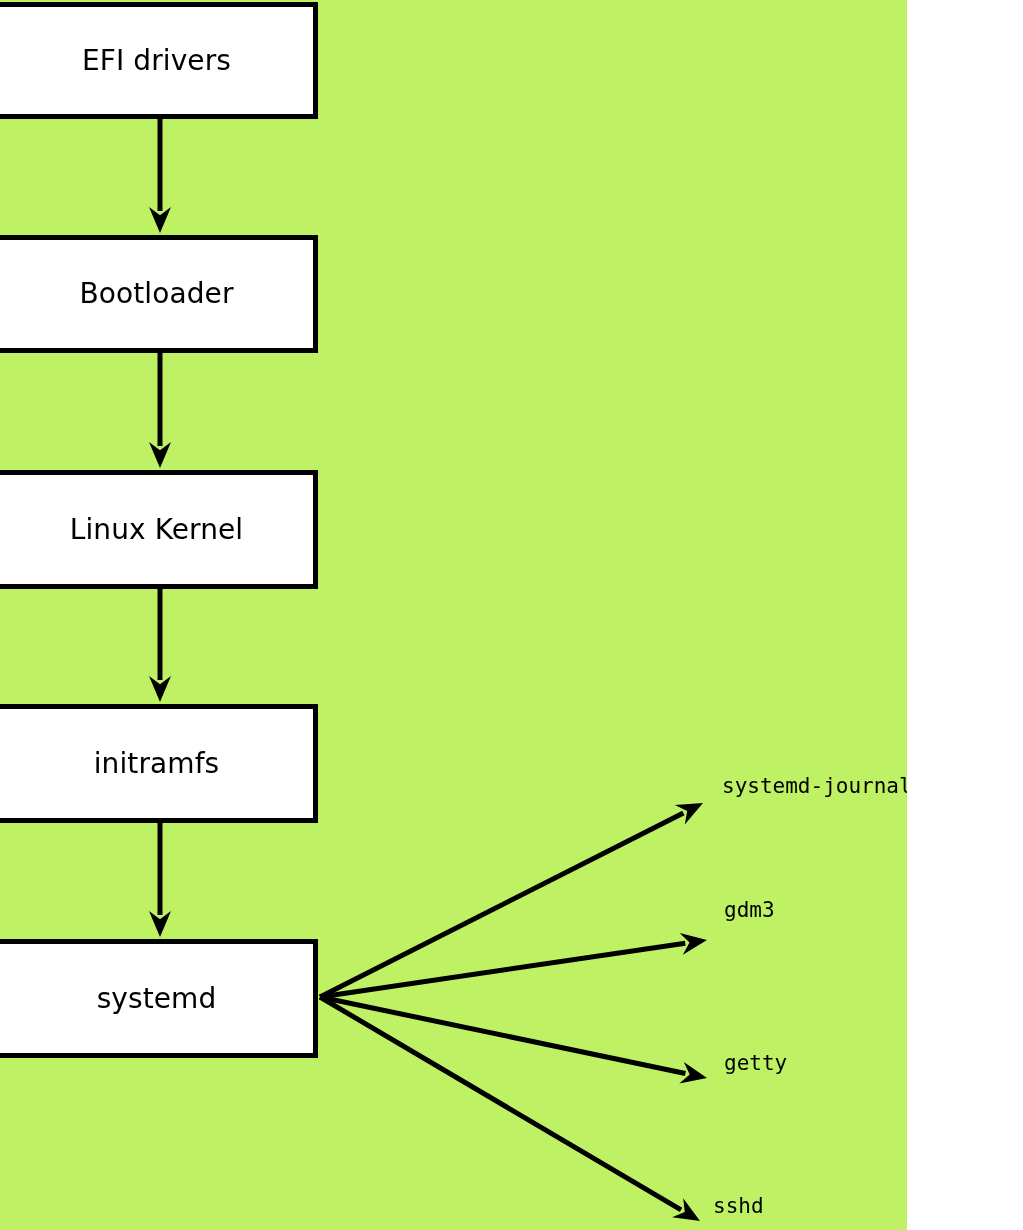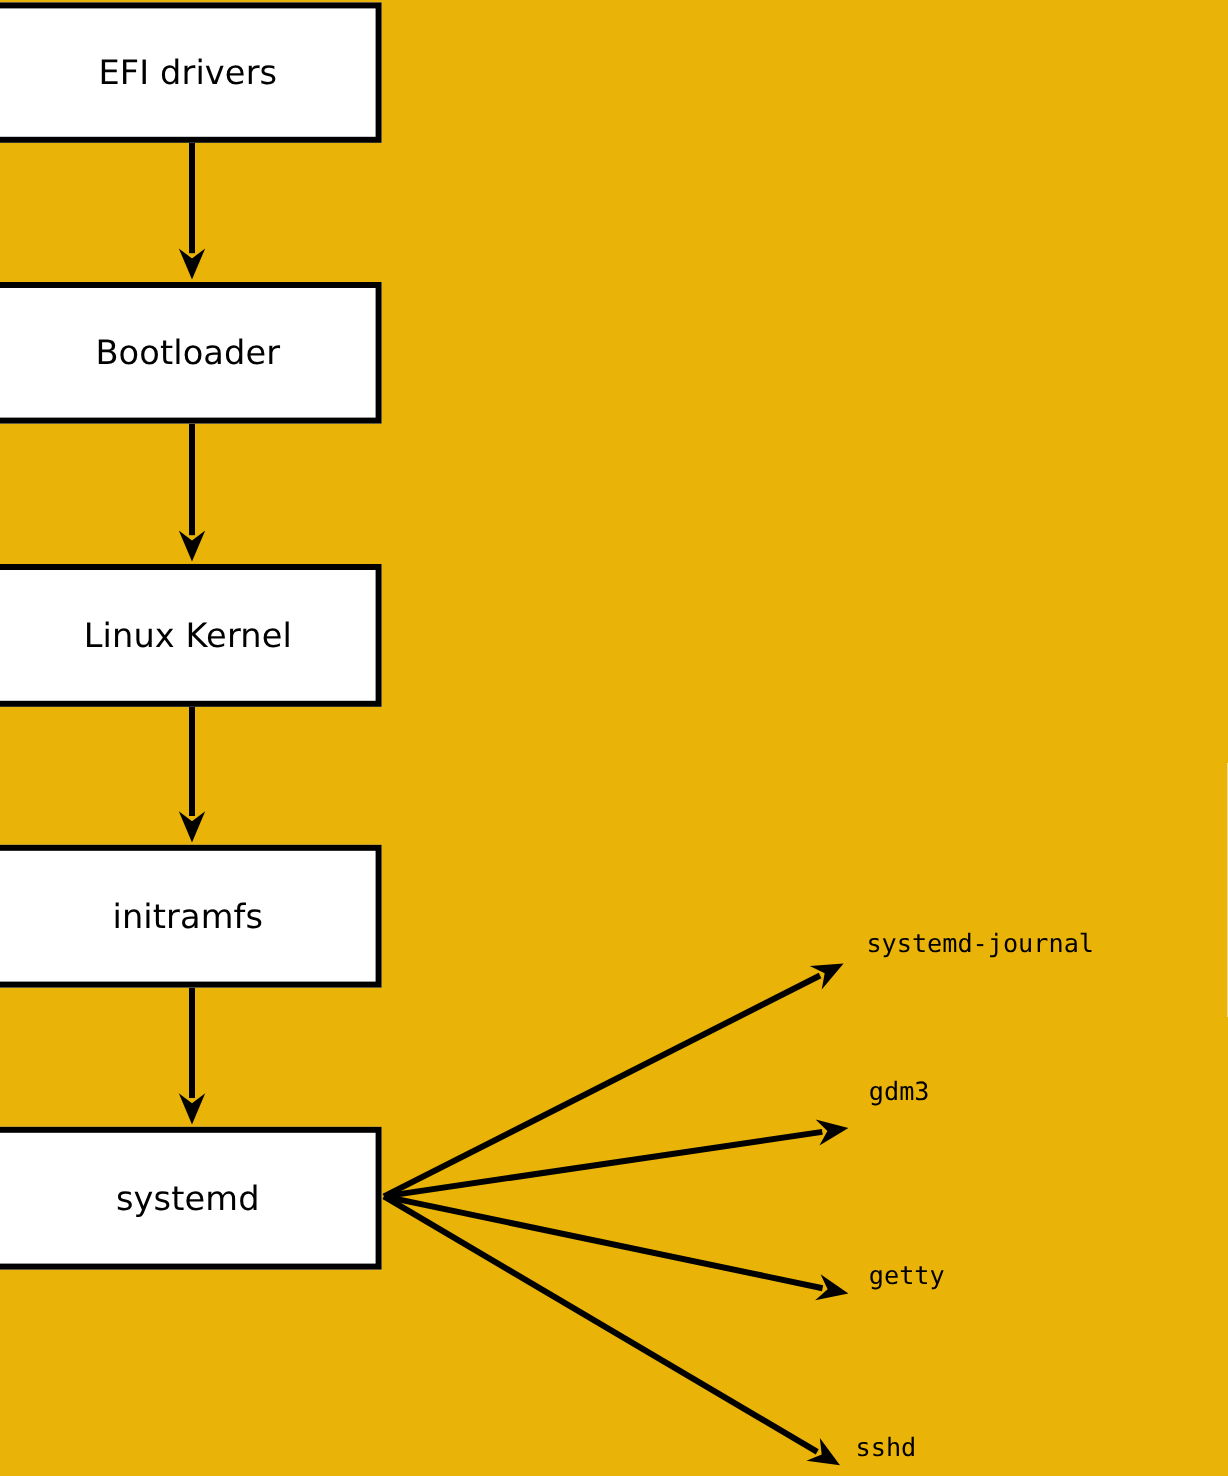--- a/index.html
+++ b/index.html
@@ -6,23 +6,23 @@
     margin: 0;
     padding: 0;
     background: #ffffff;
   }
   body {
     font-family: "DejaVu Sans", "Liberation Sans", sans-serif;
     -webkit-font-smoothing: antialiased;
   }
   #canvas {
     position: relative;
-    width: 1023px;
+    width: 907px;
     height: 1230px;
-    background: #eab308;
+    background: #bef264;
     overflow: hidden;
   }
   #diagram-svg {
     position: absolute;
     left: 0;
     top: 0;
     width: 1023px;
     height: 1230px;
   }
   .node-box {

